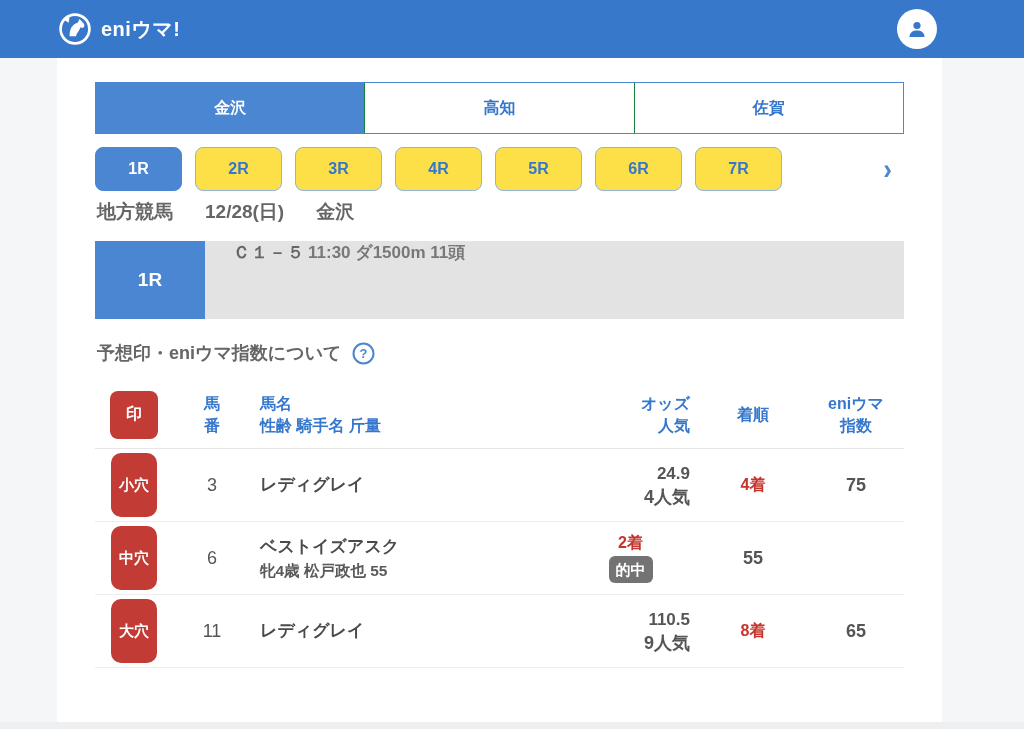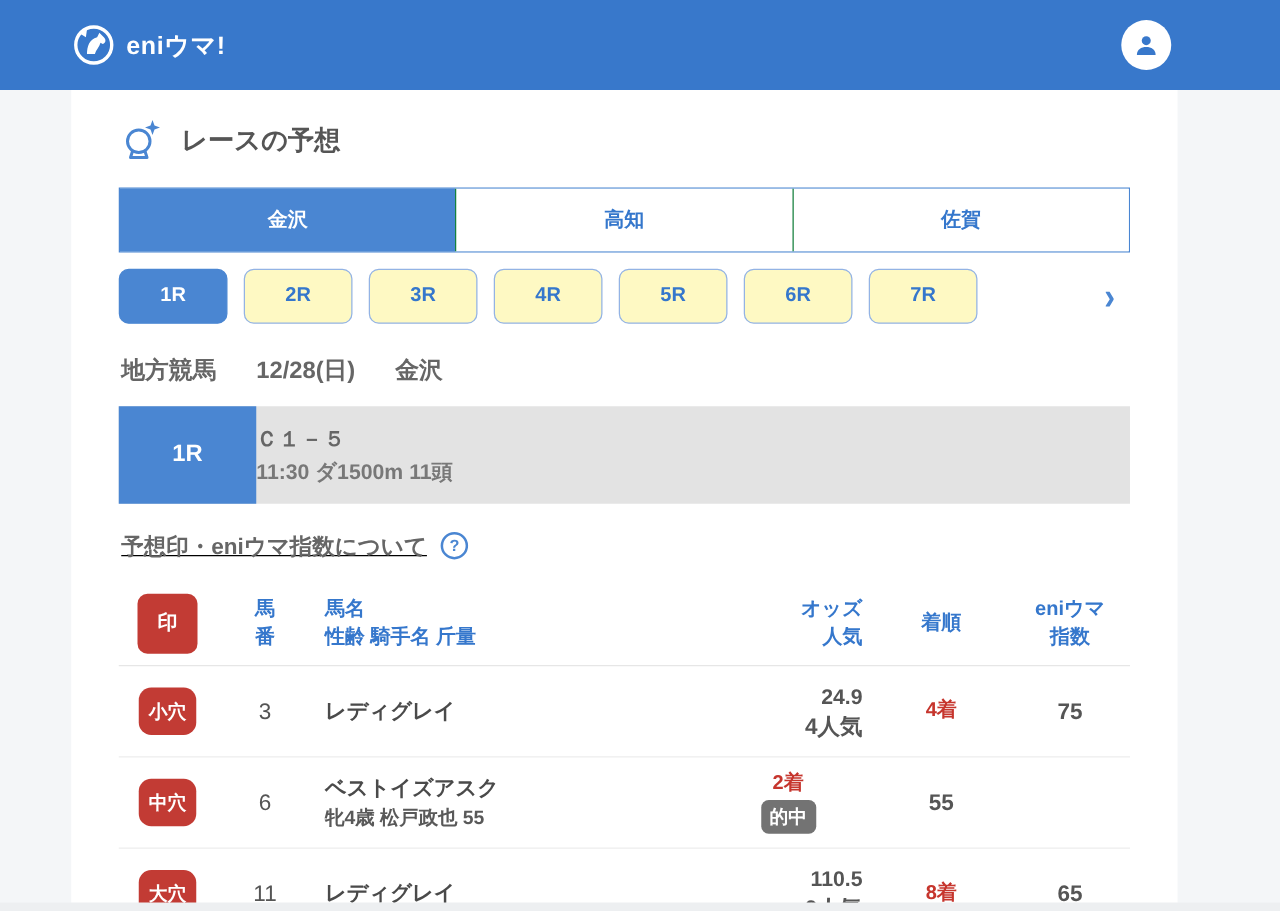--- a/index.html
+++ b/index.html
@@ -4,21 +4,21 @@
 <style>
   * { margin:0; padding:0; box-sizing:border-box; }
   html,body { width:1024px; height:729px; overflow:hidden; }
   body {
     font-family:"Liberation Sans","DejaVu Sans",sans-serif;
     background:#f4f6f8;
     position:relative;
   }
   
   .app-header {
-    height:72px; background:#3878cb;
+    height:58px; background:#3878cb;
     display:flex; align-items:center;
     padding-left:57px; padding-right:87px;
   }
   .logo { display:flex; align-items:center; gap:8px; cursor:pointer; }
   .logo-text { color:#fff; font-size:20px; font-weight:bold; letter-spacing:.5px; }
   .avatar {
     margin-left:auto; width:40px; height:40px; border-radius:50%;
     background:#fff; display:flex; align-items:center; justify-content:center;
     cursor:pointer;
   }
@@ -37,69 +37,69 @@
   .venue-tab {
     flex:1; display:flex; align-items:center; justify-content:center;
     font-size:16px; font-weight:bold; color:#3577cc; background:#fff; cursor:pointer;
   }
   .venue-tab + .venue-tab { border-left:1px solid #15803d; }
   .venue-tab.active { background:#4a86d2; color:#fff; }
   
   .race-row { display:flex; align-items:center; gap:13px; margin-top:13px; }
   .race-btn {
     width:87px; height:44px; border-radius:8px;
-    border:1px solid #93b3e4; background:#fef9c3;
+    border:1px solid #93b3e4; background:#fde047;
     display:flex; align-items:center; justify-content:center;
     font-size:16px; font-weight:bold; color:#3577cc; cursor:pointer;
   }
   .race-btn.active { background:#4a86d2; color:#fff; border-color:#4a86d2; }
   .race-next {
     margin-left:auto; margin-right:12px; color:#4a86d2;
     font-size:26px; font-weight:bold; line-height:1; cursor:pointer;
     transform:scaleY(1.15);
   }
   
-  .meta-row { margin-top:24px; display:flex; gap:32px; padding-left:2px;align-items:center; }
+  .meta-row { margin-top:8px; display:flex; gap:32px; padding-left:2px;align-items:center; }
   .meta-row span { font-size:19px; font-weight:bold; color:#666; }
   
   .race-bar { margin-top:16px; display:flex; height:78px; background:#e3e3e3; }
   .race-bar-no {
     width:110px; background:#4a86d2; color:#fff;
     font-size:19px; font-weight:bold;
     display:flex; align-items:center; justify-content:center;
   }
   .race-bar-info {
-    display:flex; flex-direction:column; justify-content:center;
-    gap:3px;
+    display:flex; flex-direction:row; justify-content:center;
+    padding-left:28px; gap:3px;
   }
   .race-bar-class { font-size:17px; font-weight:bold; color:#666; letter-spacing:1px; }
   .race-bar-detail { font-size:17px; font-weight:bold; color:#787878; }
   
-  .about-row { margin-top:22px; display:flex; gap:10px; padding-left:2px;text-decoration:underline; }
+  .about-row { margin-top:22px; display:flex; align-items:center; gap:10px; padding-left:2px; }
   .about-text { font-size:18px; font-weight:bold; color:#666; }
   
   .pred-table { margin-top:16px; }
   .t-grid {
     display:grid;
     grid-template-columns:78px 78px 1fr 135px 110px 96px;
     align-items:center;
   }
   .t-head { height:68px; border-bottom:1px solid #e6e6e6; }
   .t-row  { height:73px; border-bottom:1px solid #ededed; }
   .col-blue { color:#3577cc; font-size:16px; font-weight:bold; line-height:22px; }
   .c-center { text-align:center; }
   .c-right  { text-align:right; padding-right:8px; }
   .c-left   { padding-left:9px; }
   .mark-badge-head {
     width:48px; height:48px; margin:0 auto; border-radius:8px;
     background:#c23b34; color:#fff; font-size:16px; font-weight:bold;
     display:flex; align-items:center; justify-content:center;
   }
   .mark-badge {
-    width:46px; height:38px; margin:0 auto; border-radius:10px;
+    width:46px; height:64px; margin:0 auto; border-radius:10px;
     background:#c23b34; color:#fff; font-size:15px; font-weight:bold;
     display:flex; align-items:center; justify-content:center;
   }
   .cell-num { font-size:18px; color:#555; text-align:center; }
   .cell-name-main { font-size:17px; font-weight:bold; color:#4a4a4a; line-height:24px; }
   .cell-name-sub  { font-size:15.5px; font-weight:bold; color:#595959; line-height:23px; }
   .cell-odds-val  { font-size:17px; font-weight:bold; color:#555; line-height:24px; }
   .cell-odds-pop  { font-size:18px; font-weight:bold; color:#555; line-height:23px; }
   .cell-rank { text-align:center; font-size:16px; font-weight:bold; color:#c6352d; line-height:20px; }
   .hit-badge {
@@ -132,30 +132,20 @@
       <svg width="24" height="24" viewBox="0 0 24 24">
         <circle cx="12" cy="8.5" r="3.6" fill="#3878cb"></circle>
         <path d="M4.5,20 C4.5,15.5 8,13.6 12,13.6 C16,13.6 19.5,15.5 19.5,20 Z" fill="#3878cb"></path>
       </svg>
     </span>
   </div>
 </div>
 
 <div class="card">
 
-  <div class="section-title">
-    <span style="display:flex;">
-      <svg width="34" height="36" viewBox="0 0 34 36">
-        <circle cx="14" cy="19" r="9" fill="none" stroke="#4a86d2" stroke-width="2.4"></circle>
-        <path d="M9,27 L7.4,32 L20.6,32 L19,27" fill="none" stroke="#4a86d2" stroke-width="2.4" stroke-linejoin="round"></path>
-        <path d="M25,2 L26.6,6.4 L31,8 L26.6,9.6 L25,14 L23.4,9.6 L19,8 L23.4,6.4 Z" fill="#4a86d2"></path>
-      </svg>
-    </span>
-    <span class="section-title-text">レースの予想</span>
-  </div>
 
   <div class="venue-tabs">
     <div class="venue-tab active">金沢</div>
     <div class="venue-tab">高知</div>
     <div class="venue-tab">佐賀</div>
   </div>
 
   <div class="race-row">
     <div class="race-btn active">1R</div>
     <div class="race-btn">2R</div>

